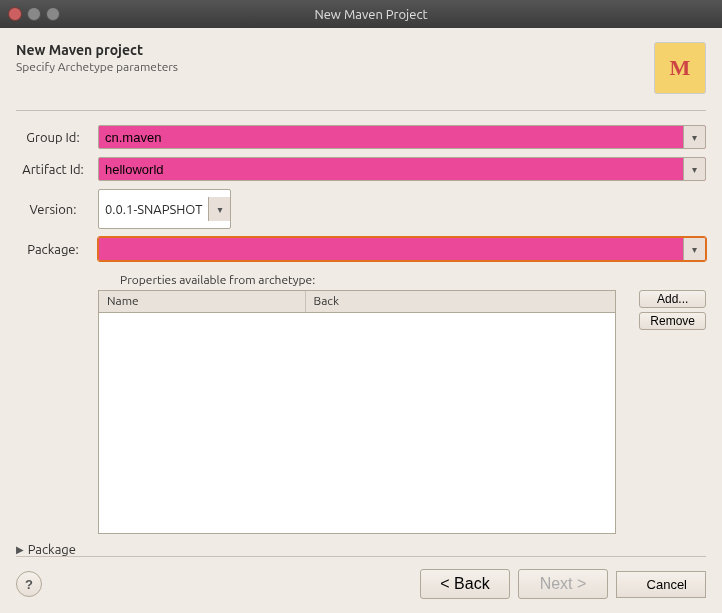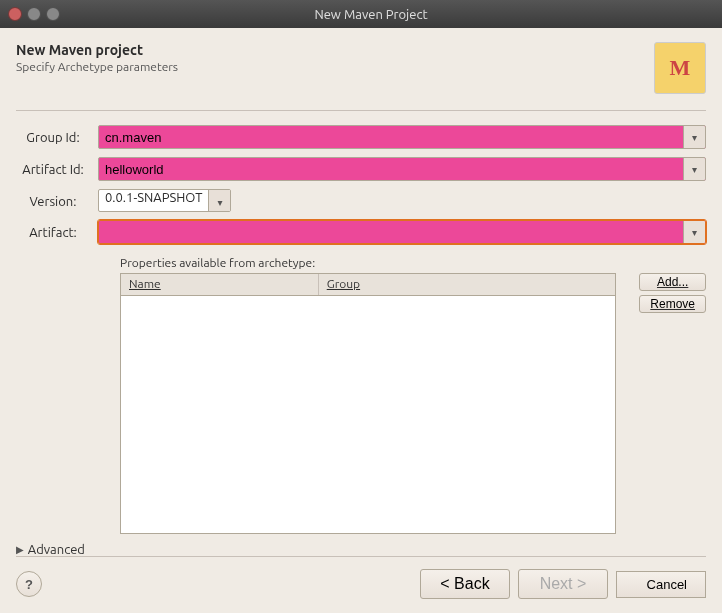--- a/index.html
+++ b/index.html
@@ -158,25 +158,25 @@
       border-left: 1px solid #b0a898;
       display: flex;
       align-items: center;
       justify-content: center;
       cursor: pointer;
       font-size: 10px;
       color: #555;
     }
 
     .version-input-box {
-      height: 23px;
+      height: 40px;
       border: 1px solid #b0a898;
       background: #fff;
       display: flex;
-      align-items: flex-start;
+      align-items: center;
       border-radius: 2px;
       overflow: hidden;
     }
 
     .version-text {
       padding: 0 6px;
       font-size: 13px;
       color: #2c2c2c;
       white-space: nowrap;
     }
@@ -195,26 +195,25 @@
     }
 
     .properties-label {
       font-size: 12px;
       color: #333;
       margin-bottom: 4px;
       margin-left: 104px;
     }
 
     .properties-table-container {
-      margin-left: 104px;
+      margin-left: 82px;
       flex: 1;
       display: flex;
       gap: 23px;
       min-height: 0;
-      text-decoration: underline;
     }
 
     .properties-table-wrapper {
       flex: 1;
       border: 1px solid #b0a898;
       background: #fff;
       display: flex;
       flex-direction: column;
       overflow: hidden;
     }
@@ -395,50 +394,50 @@
       <div class="form-label">Version:</div>
       <div class="form-input-wrapper">
         <div class="version-input-box">
           <span class="version-text">0.0.1-SNAPSHOT</span>
           <div class="version-dropdown-btn">▾</div>
         </div>
       </div>
     </div>
 
     <div class="form-row">
-      <div class="form-label">Artifact:</div>
+      <div class="form-label">Package:</div>
       <div class="form-input-wrapper">
         <div class="dropdown-combo" style="border-color: #e07020; outline: 1px solid #e07020; border-radius: 2px;">
           <input class="dropdown-input" type="text" value="" style="outline: none;">
           <div class="dropdown-arrow">▾</div>
         </div>
       </div>
     </div>
 
   </div>
 
   <div class="properties-label">Properties available from archetype:</div>
 
   <div class="properties-table-container">
     <div class="properties-table-wrapper">
       <div class="table-header">
         <div class="table-header-cell">Name</div>
-        <div class="table-header-cell">Group</div>
+        <div class="table-header-cell">Back</div>
       </div>
       <div class="table-body"></div>
     </div>
     <div class="table-side-buttons">
       <button class="side-btn">Add...</button>
       <button class="side-btn">Remove</button>
     </div>
   </div>
 
   <div class="advanced-section">
     <span class="advanced-arrow">▶</span>
-    <span class="advanced-label">Advanced</span>
+    <span class="advanced-label">Package</span>
   </div>
 
   <div class="bottom-separator"></div>
 
   <div class="button-row">
     <button class="help-btn">?</button>
     <div class="spacer"></div>
     <button class="nav-btn active">&lt; Back</button>
     <button class="nav-btn" disabled="">Next &gt;</button>
     <button class="cancel-btn">Cancel</button>

